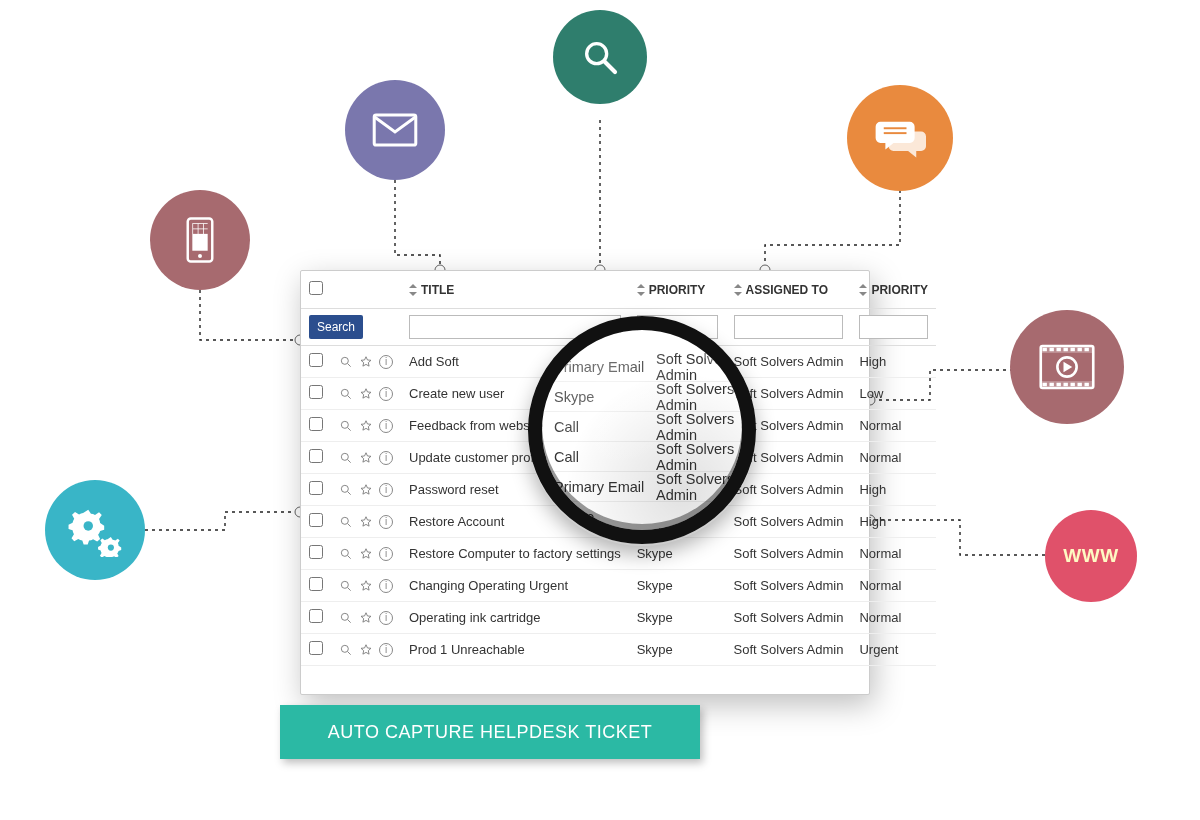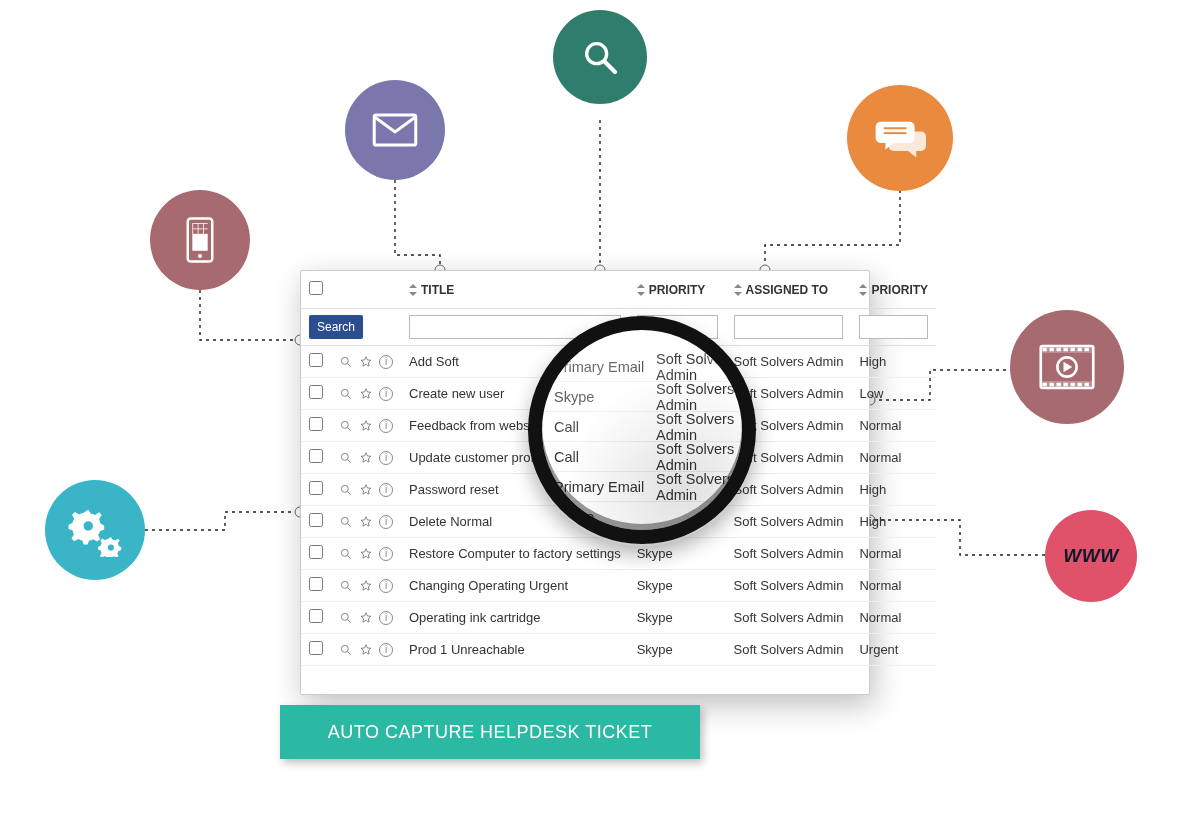--- a/index.html
+++ b/index.html
@@ -10,22 +10,21 @@
     font-family: Arial, Helvetica, sans-serif;
     background: #fff;
     overflow: hidden;
   }
   .node {
     position: absolute;
     border-radius: 50%;
     display: flex;
     align-items: center;
     justify-content: center;
-    color: #0f172a;
-    font-style: italic;
+    color: #fef9c3;
   }
   .node svg { fill: #fff; }
 
   
   #connectors {
     position: absolute;
     inset: 0;
     pointer-events: none;
   }
   #connectors path {
@@ -414,21 +413,21 @@
         <svg viewBox="0 0 24 24">
                 <circle cx="10" cy="10" r="6"></circle>
                 <line x1="15" y1="15" x2="20" y2="20"></line>
               </svg>
         <svg viewBox="0 0 24 24">
                 <path d="M12 3 l2.5 5.5 6 .6 -4.5 4 1.3 6 -5.3 -3 -5.3 3 1.3 -6 -4.5 -4 6 -.6 z"></path>
               </svg>
         <span class="info">i</span>
       </div>
     </td>
-    <td>Delete Normal</td>
+    <td>Restore Account</td>
     <td>Skype</td>
     <td>Soft Solvers Admin</td>
     <td>High</td>
         </tr>
         <tr>
     <td><input type="checkbox" class="cb" style=""></td>
     <td>
       <div class="row-icons">
         <svg viewBox="0 0 24 24">
                 <circle cx="10" cy="10" r="6"></circle>

